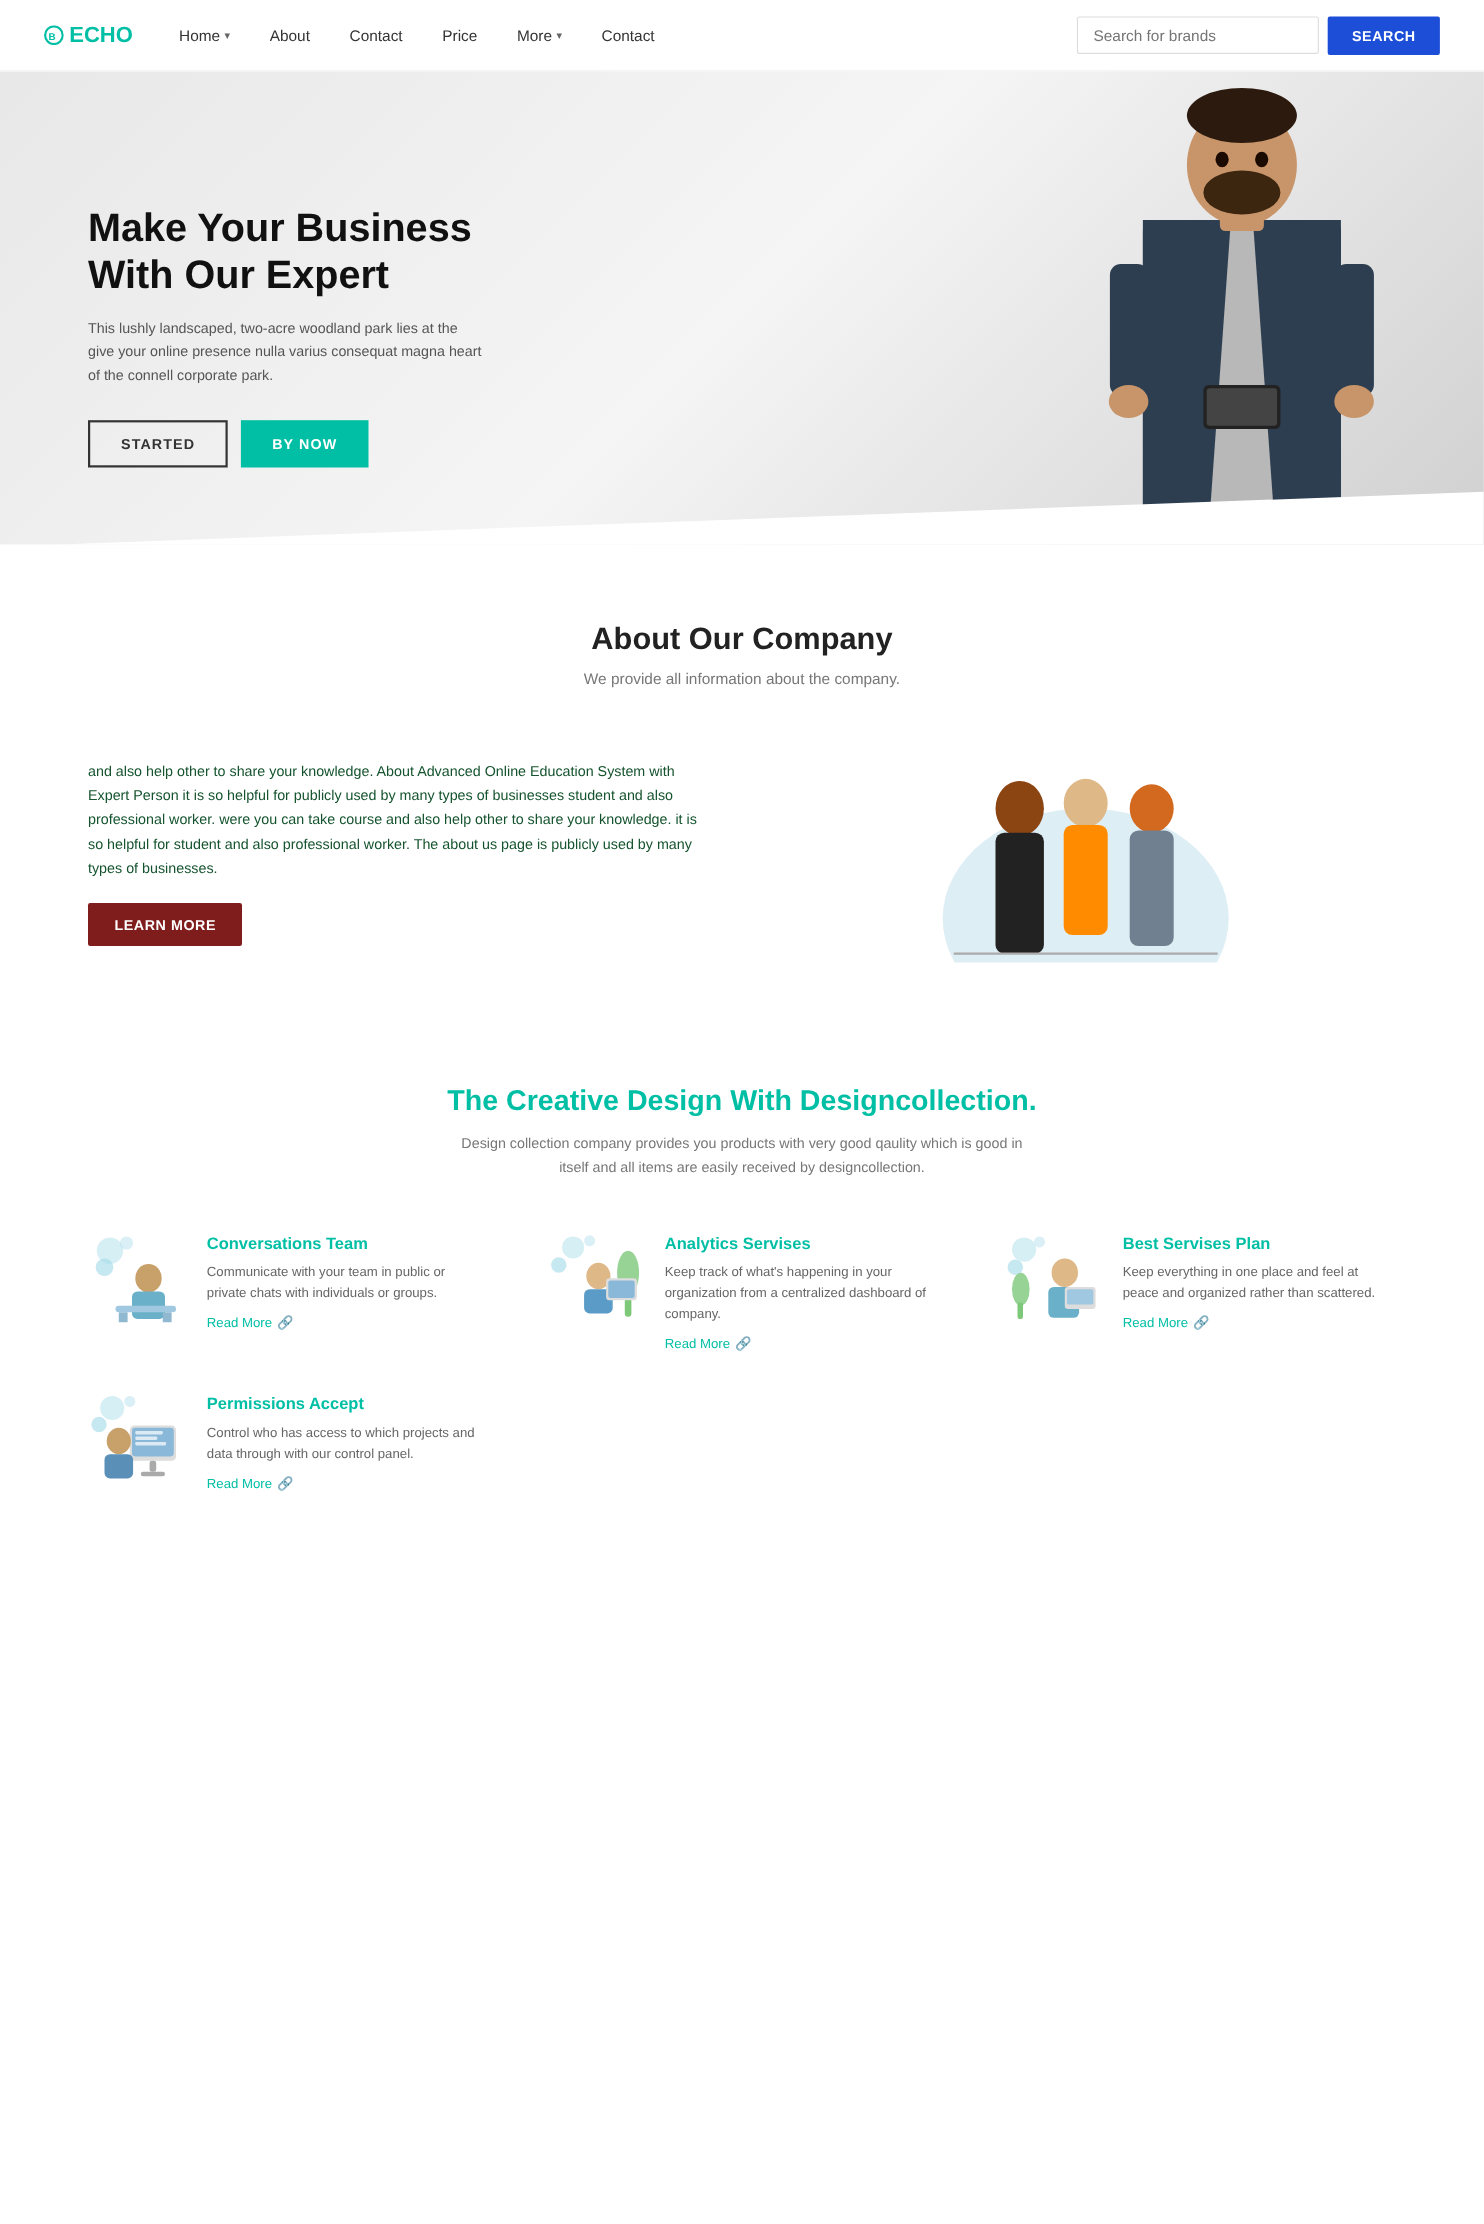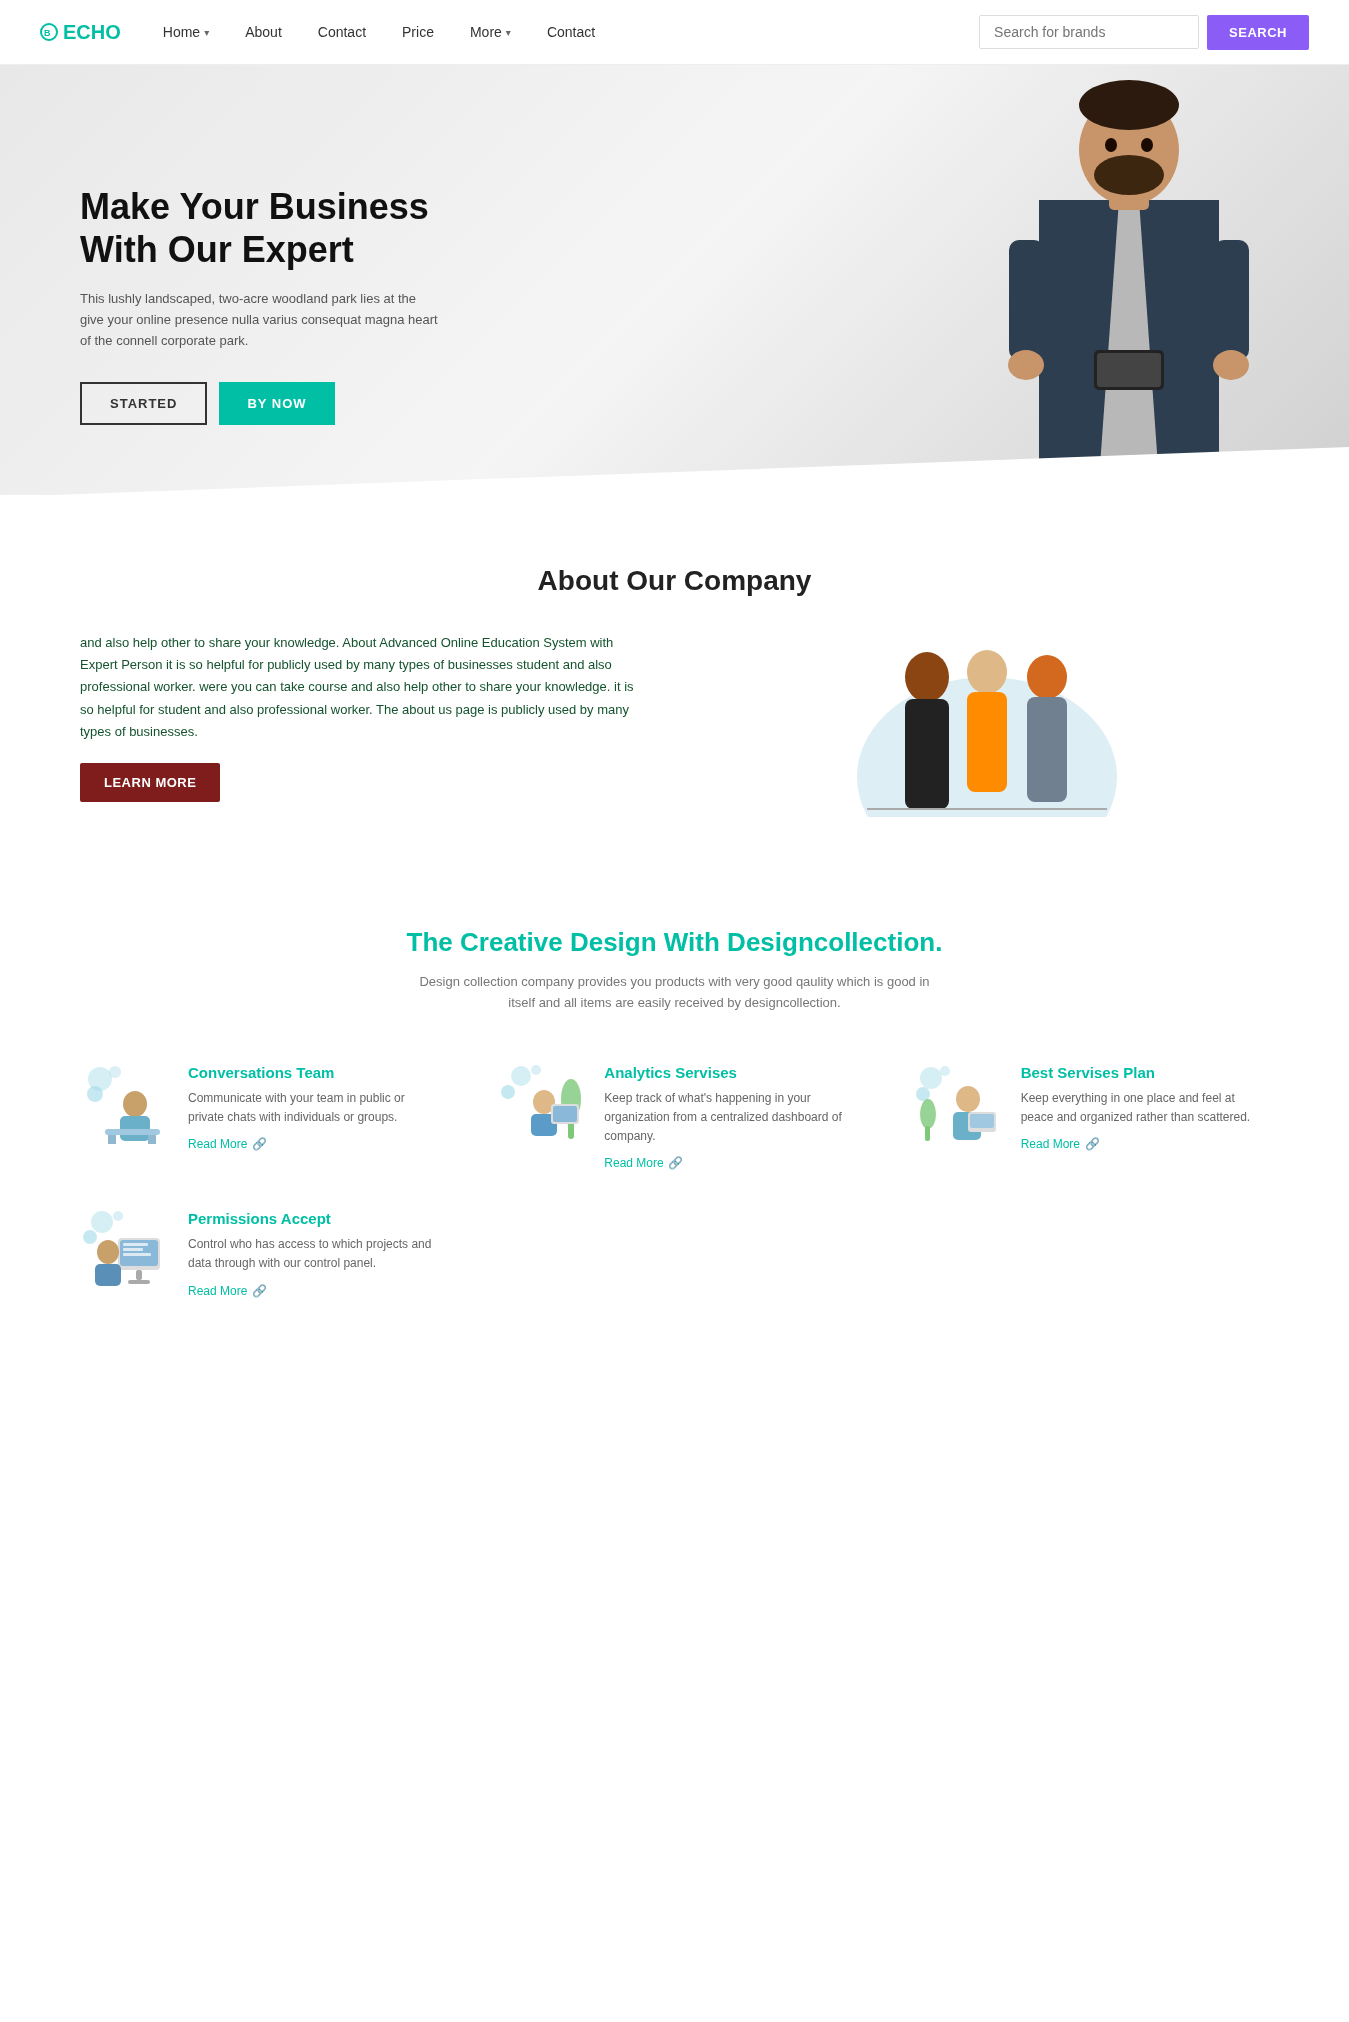--- a/index.html
+++ b/index.html
@@ -56,21 +56,21 @@
     .search-input {
       border: 1px solid #ddd;
       padding: 8px 14px;
       font-size: 14px;
       color: #999;
       width: 220px;
       outline: none;
       border-radius: 2px;
     }
     .search-btn {
-      background: #8b5cf6;
+      background: #1d4ed8;
       color: #fff;
       border: none;
       padding: 10px 22px;
       font-size: 13px;
       font-weight: bold;
       cursor: pointer;
       border-radius: 2px;
       letter-spacing: 0.5px;
     }
 
@@ -333,20 +333,21 @@
       <ellipse cx="242" cy="285" rx="18" ry="15" fill="#c8956a"></ellipse>
     </svg>
   </div>
   <svg class="hero-diagonal" viewBox="0 0 1349 80" preserveAspectRatio="none">
     <polygon points="0,80 1349,30 1349,80" fill="#fff"></polygon>
   </svg>
 </section>
 
 <section class="about-section">
   <h2 class="section-title">About Our Company</h2>
+  <p class="section-subtitle">We provide all information about the company.</p>
 
   <div class="about-content">
     <div class="about-text">
       <p>and also help other to share your knowledge. About Advanced Online Education System with Expert Person it is so helpful for publicly used by many types of businesses student and also professional worker. were you can take course and also help other to share your knowledge. it is so helpful for student and also professional worker. The about us page is publicly used by many types of businesses.</p>
       <button class="btn-learn">LEARN MORE</button>
     </div>
     <div class="about-image">
       <svg width="280" height="200" viewBox="0 0 280 200">
 
         <ellipse cx="140" cy="160" rx="130" ry="100" fill="#deeef5"></ellipse>

